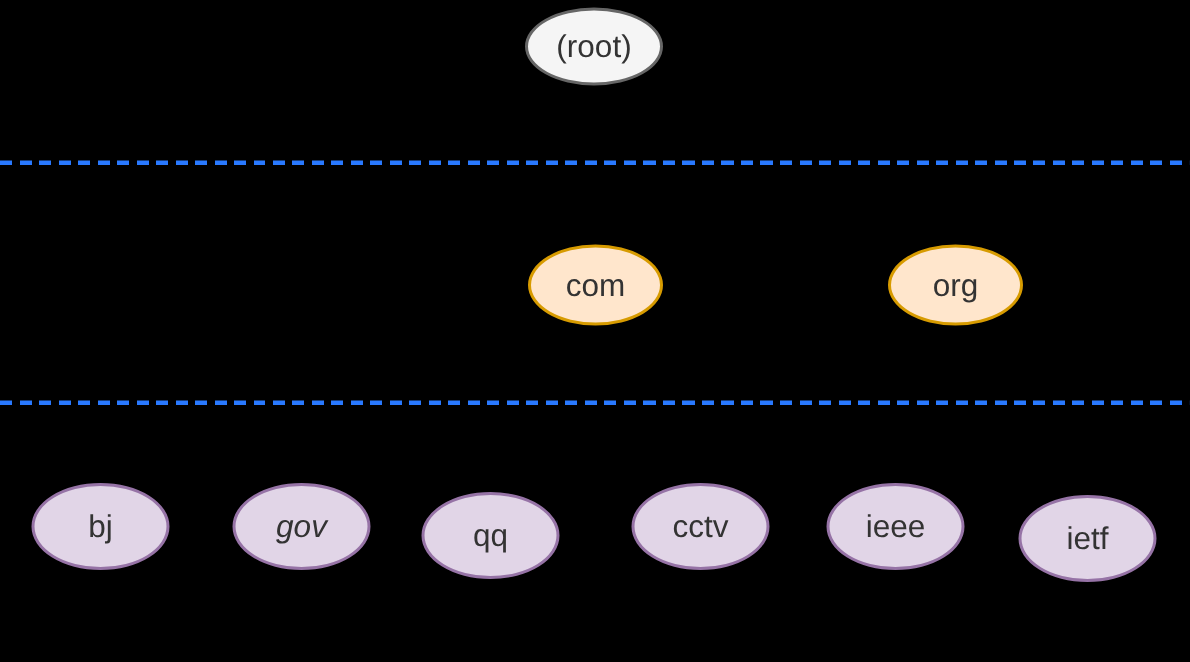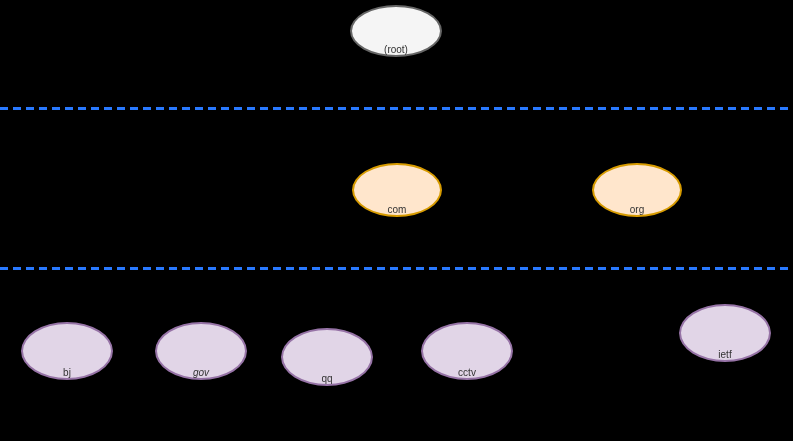--- a/index.html
+++ b/index.html
@@ -12,24 +12,24 @@
     width: 793px;
     height: 441px;
     background: #000000;
     overflow: hidden;
     font-family: "Liberation Sans", sans-serif;
   }
   .node {
     position: absolute;
     border-radius: 50%;
     display: flex;
-    align-items: flex-end;
+    align-items: center;
     justify-content: center;
     box-sizing: border-box;
-    font-size: 10px;
+    font-size: 21px;
     color: #333333;
   }
   .node .label {
     white-space: nowrap;
     line-height: 1;
   }
   .node.gray {
     background: #F5F5F5;
     border: 2px solid #666666;
   }
@@ -78,17 +78,20 @@
   </div>
   <div class="node purple" style="left:155px; top:322px; width:92px; height:58px;font-style:italic;">
     <span class="label">gov</span>
   </div>
   <div class="node purple" style="left:281px; top:328px; width:92px; height:58px;">
     <span class="label">qq</span>
   </div>
   <div class="node purple" style="left:421px; top:322px; width:92px; height:58px;">
     <span class="label">cctv</span>
   </div>
-  <div class="node purple" style="left:679px; top:304px; width:92px; height:58px;">
+  <div class="node purple" style="left:551px; top:322px; width:92px; height:58px;">
+    <span class="label">ieee</span>
+  </div>
+  <div class="node purple" style="left:679px; top:330px; width:92px; height:58px;">
     <span class="label">ietf</span>
   </div>
 
 </div>
 
 </body></html>

